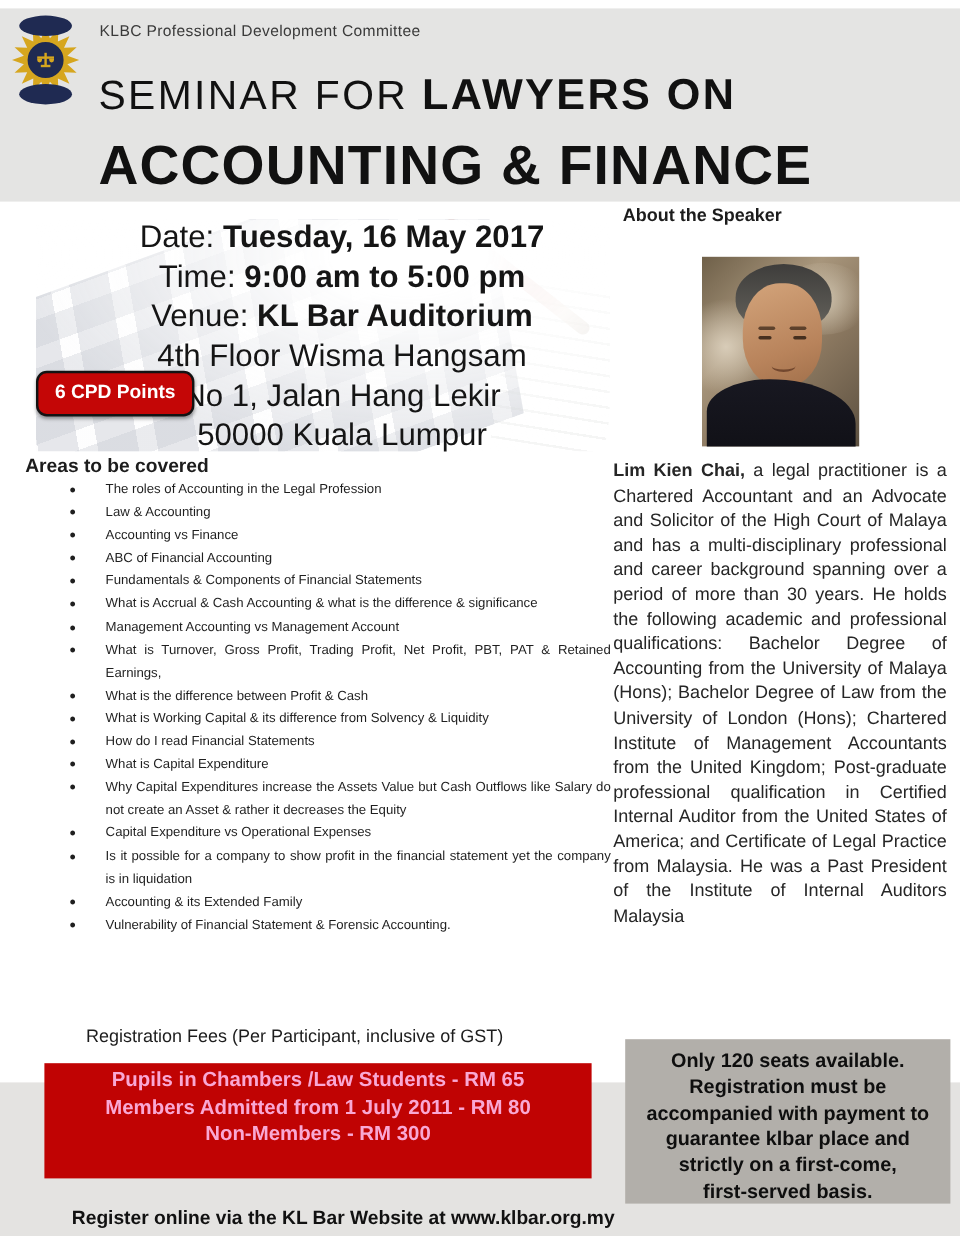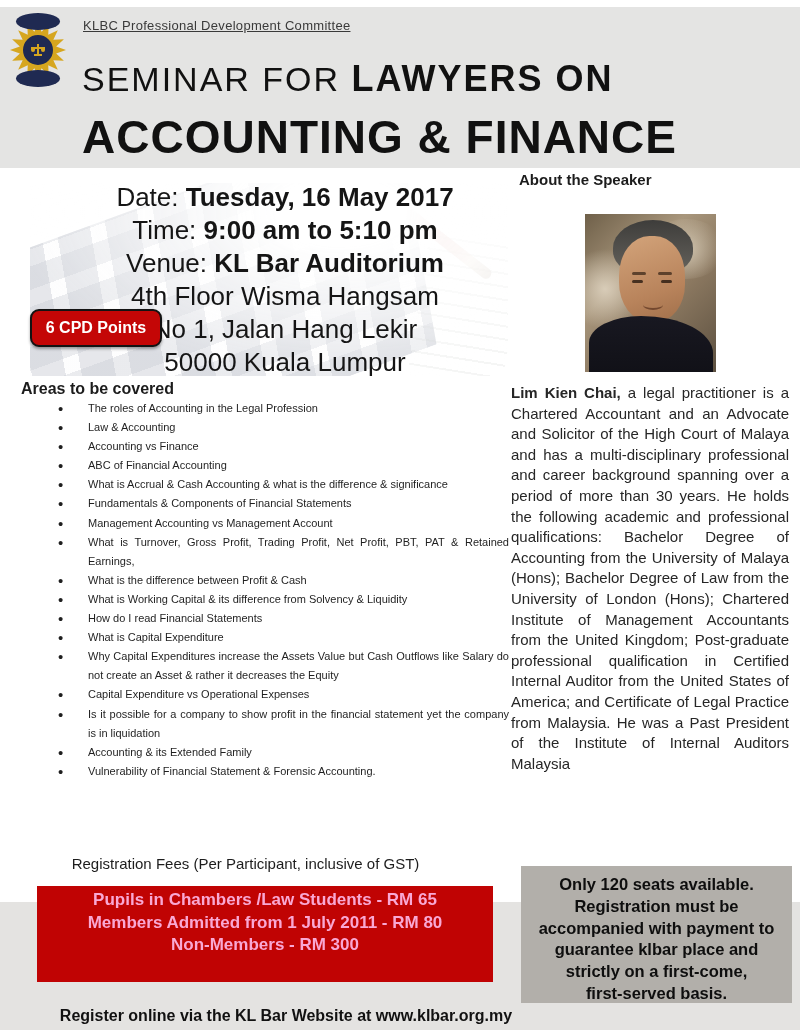--- a/index.html
+++ b/index.html
@@ -5,21 +5,21 @@
   html,body { margin:0; padding:0; background:#ffffff; }
   #page {
     position:relative; width:800px; height:1035px; background:#ffffff;
     font-family:"Liberation Sans","DejaVu Sans",sans-serif; color:#1c1c1c;
     overflow:hidden;
   }
   .b { font-weight:bold; }
 
   
   .header-band { position:absolute; left:0; top:7px; width:800px; height:161px; background:#e4e4e3; }
-  .committee { position:absolute; left:83px; top:18px; font-size:13px; color:#3a3a3a; letter-spacing:.3px;text-decoration:underline; }
+  .committee { position:absolute; left:83px; top:18px; font-size:13px; color:#3a3a3a; letter-spacing:.3px; }
   .title1 { position:absolute; left:82px; top:58px; font-size:34px; letter-spacing:2px; white-space:nowrap; color:#111; }
   .title1 .b { font-size:36px; }
   .title2 { position:absolute; left:82px; top:110px; font-size:46px; font-weight:bold; letter-spacing:1px; white-space:nowrap; color:#111; }
 
   
   .logo { position:absolute; left:9px; top:13px; width:58px; height:74px; }
   .logo-arc { position:absolute; left:7px; width:44px; height:17px; background:#1f2a52; border-radius:50%; }
   .logo-arc.top { top:0; }
   .logo-arc.bottom { bottom:0; }
   .logo-star { position:absolute; left:1px; top:9px; width:56px; height:56px; background:#d6a61f;
@@ -125,39 +125,39 @@
 
   <div class="calc-bg">
     <div class="calc-keys"></div>
     <div class="calc-paper"></div>
     <div class="calc-pen"></div>
     <div class="calc-fade"></div>
   </div>
 
   <div class="date-block">
     <div><span>Date: </span><span class="b">Tuesday, 16 May 2017</span></div>
-    <div><span>Time: </span><span class="b">9:00 am to 5:10 pm</span></div>
+    <div><span>Time: </span><span class="b">9:00 am to 5:00 pm</span></div>
     <div><span>Venue: </span><span class="b">KL Bar Auditorium</span></div>
     <div>
         <div>4th Floor Wisma Hangsam</div>
         <div>No 1, Jalan Hang Lekir</div>
         <div>50000 Kuala Lumpur</div>
       </div>
   </div>
 
   <div class="cpd-badge">6 CPD Points</div>
 
   <div class="areas-heading">Areas to be covered</div>
   <ul class="areas-list">
       <li>The roles of Accounting in the Legal Profession</li>
       <li>Law &amp; Accounting</li>
       <li>Accounting vs Finance</li>
       <li>ABC of Financial Accounting</li>
+      <li>Fundamentals &amp; Components of Financial Statements</li>
       <li>What is Accrual &amp; Cash Accounting &amp; what is the difference &amp; significance</li>
-      <li>Fundamentals &amp; Components of Financial Statements</li>
       <li>Management Accounting vs Management Account</li>
       <li>What is Turnover, Gross Profit, Trading Profit, Net Profit, PBT, PAT &amp; Retained Earnings,</li>
       <li>What is the difference between Profit &amp; Cash</li>
       <li>What is Working Capital &amp; its difference from Solvency &amp; Liquidity</li>
       <li>How do I read Financial Statements</li>
       <li>What is Capital Expenditure</li>
       <li>Why Capital Expenditures increase the Assets Value but Cash Outflows like Salary do not create an Asset &amp; rather it decreases the Equity</li>
       <li>Capital Expenditure vs Operational Expenses</li>
       <li>Is it possible for a company to show profit in the financial statement yet the company is in liquidation</li>
       <li>Accounting &amp; its Extended Family</li>

